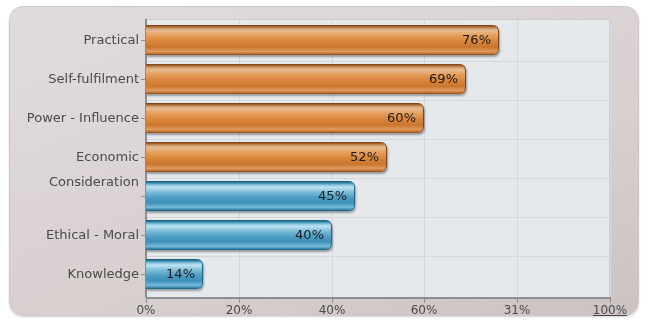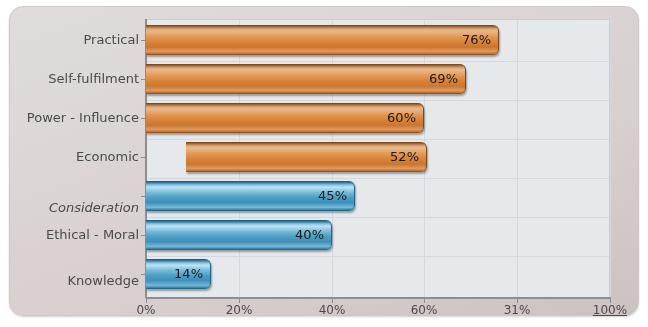--- a/index.html
+++ b/index.html
@@ -207,54 +207,54 @@
         <div class="bar orange" style="width: 320px;">
           <span class="bar-value">69%</span>
         </div>
       </div>
       <div class="bar-row" style="top: 96px; left: 136px; width: 278px;">
         <div class="bar orange" style="width: 278px;">
           <span class="bar-value">60%</span>
         </div>
       </div>
       <div class="bar-row" style="top: 135px; left: 136px; width: 241px;">
-        <div class="bar orange" style="width: 241px; margin-left: 40px;">
+        <div class="bar orange" style="width: 241px;">
           <span class="bar-value">52%</span>
         </div>
       </div>
       <div class="bar-row" style="top: 174px; left: 136px; width: 209px;">
         <div class="bar blue" style="width: 209px;">
           <span class="bar-value">45%</span>
         </div>
       </div>
       <div class="bar-row" style="top: 213px; left: 136px; width: 186px;">
         <div class="bar blue" style="width: 186px;">
           <span class="bar-value">40%</span>
         </div>
       </div>
       <div class="bar-row" style="top: 252px; left: 136px; width: 65px;">
-        <div class="bar blue" style="width: 65px;">
+        <div class="bar blue" style="width: 57px;">
           <span class="bar-value">14%</span>
         </div>
       </div>
     </div>
   <div id="labels-layer">
       <div class="cat-label" style="top: 18px; right: 499px;">Practical</div>
       <div class="cat-tick" style="top: 33px;"></div>
       <div class="cat-label" style="top: 57px; right: 499px;">Self-fulfilment</div>
       <div class="cat-tick" style="top: 72px;"></div>
       <div class="cat-label" style="top: 96px; right: 499px;">Power - Influence</div>
       <div class="cat-tick" style="top: 111px;"></div>
       <div class="cat-label" style="top: 135px; right: 499px;">Economic</div>
       <div class="cat-tick" style="top: 150px;"></div>
-      <div class="cat-label" style="top: 186px; right: 499px; font-style: italic;">Consideration</div>
+      <div class="cat-label" style="top: 160px; right: 499px;">Consideration</div>
       <div class="cat-tick" style="top: 189px;"></div>
       <div class="cat-label" style="top: 213px; right: 499px; margin-left: 35px;">Ethical - Moral</div>
       <div class="cat-tick" style="top: 228px;"></div>
-      <div class="cat-label" style="top: 252px; right: 499px; margin-top: 7px;">Knowledge</div>
+      <div class="cat-label" style="top: 252px; right: 499px;">Knowledge</div>
       <div class="cat-tick" style="top: 267px;"></div>
     </div>
   <div id="xticks-layer">
       <div class="xtick-mark" style="left: 136px;"></div>
       <div class="xtick-label" style="left: 136px;">0%</div>
       <div class="xtick-mark" style="left: 229px;"></div>
       <div class="xtick-label" style="left: 229px;">20%</div>
       <div class="xtick-mark" style="left: 322px;"></div>
       <div class="xtick-label" style="left: 322px;">40%</div>
       <div class="xtick-mark" style="left: 414px;"></div>

